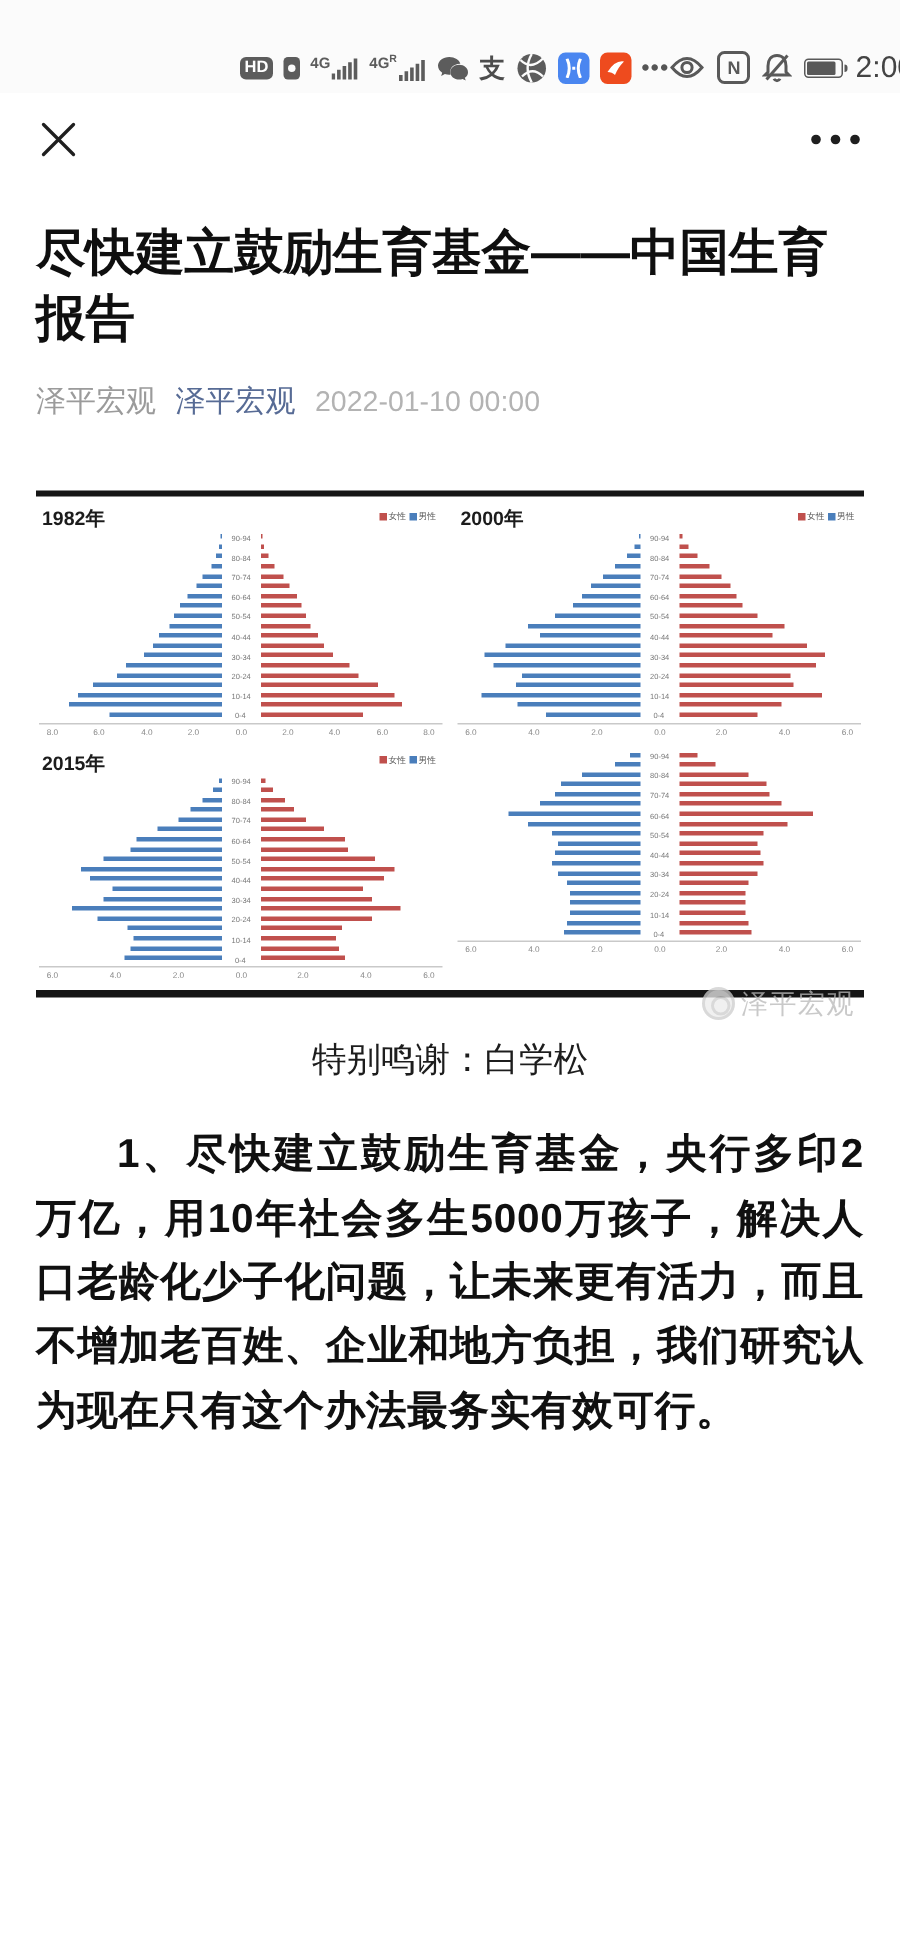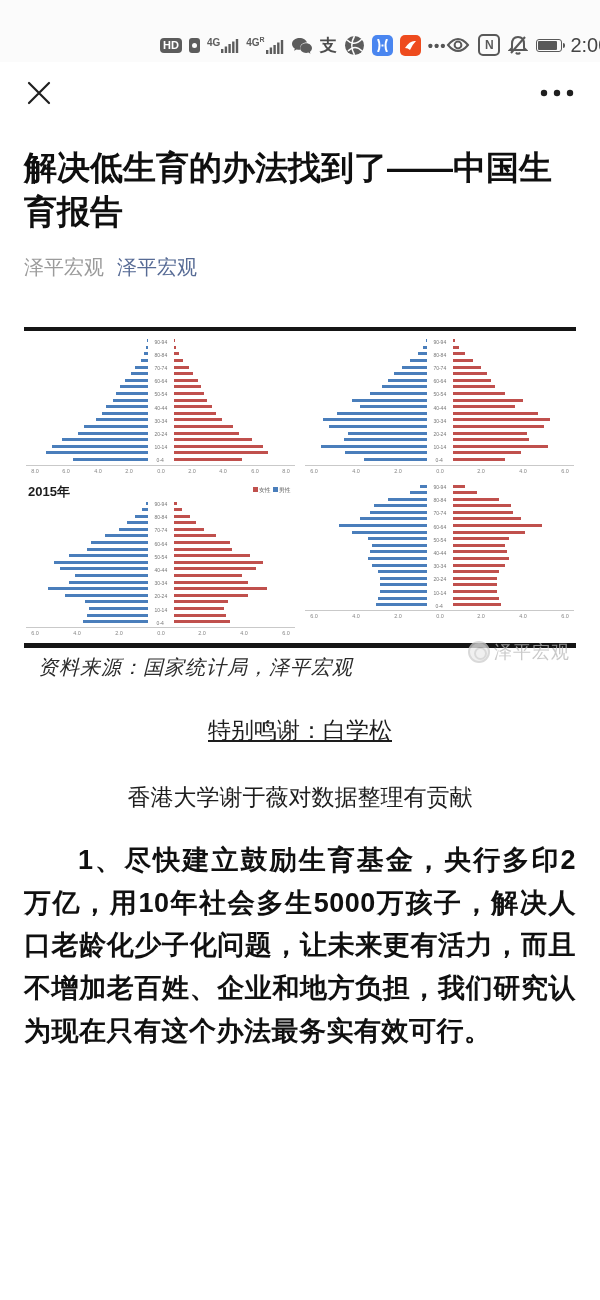--- a/index.html
+++ b/index.html
@@ -63,21 +63,21 @@
   .pyr-axis span{font-size:10px;color:#888;transform:scale(.55);}
   .src-row{display:flex;align-items:flex-start;margin-top:6px;}
   .fig-src{font-family:"Liberation Serif","DejaVu Serif",serif;font-style:italic;font-size:20px;color:#2b2b2b;padding-left:14px;letter-spacing:1px;}
   .watermark{position:absolute;right:6px;top:-14px;display:flex;align-items:center;gap:4px;opacity:.75;}
   .wm-circ{width:22px;height:22px;border-radius:50%;background:#ececec;border:2px solid #cdcdcd;box-sizing:border-box;position:relative;}
   .wm-circ:after{content:"";position:absolute;left:4px;top:4px;width:9px;height:9px;border-radius:50%;border:2px solid #cdcdcd;}
   .wm-text{font-family:"Liberation Serif","DejaVu Serif",serif;font-size:18px;color:#b8b8b8;letter-spacing:1px;}
   .doc-author{font-size:27px;color:#222;text-align:center;letter-spacing:2px;margin-top:16px;}
   
   .credit{font-size:23px;color:#1d1d1d;text-align:center;margin-top:0;}
-  .credit.t1{margin-top:34px;text-decoration:underline;}
+  .credit.t1{margin-top:20px;}
   .credit.t2{margin-top:36px;}
   
   .section-head{font-size:28px;font-weight:bold;text-align:center;letter-spacing:9px;margin-top:80px;}
   .para{font-size:27px;font-weight:600;color:#101010;line-height:1.58;text-align:justify;text-indent:2em;margin:26px 0 0 0;letter-spacing:.5px;}
 </style>
 </head>
 <body>
 
 <div class="statusbar">
   <div class="sb-left">
@@ -167,31 +167,41 @@
     <svg width="34" height="8" viewBox="0 0 34 8">
         <circle cx="4" cy="4" r="3.2" fill="#1f1f1f"></circle>
         <circle cx="17" cy="4" r="3.2" fill="#1f1f1f"></circle>
         <circle cx="30" cy="4" r="3.2" fill="#1f1f1f"></circle>
       </svg>
   </button>
 </div>
 
 <div class="article">
 
-  <h1 class="a-title">解决低生育的办法找到了——中国生育报告</h1>
+  <h1 class="a-title">尽快建立鼓励生育基金——中国生育报告</h1>
 
   <div class="byline">
     <span class="acct">泽平宏观</span>
     <span class="auth">泽平宏观</span>
+    <span class="date">2022-01-10 00:00</span>
   </div>
 
   <div class="figure">
     <div class="fig-rule"></div>
     <div class="pyr-grid">
         <div class="pyr">
+          <div class="pyr-head">
+            <span class="pyr-year">1982年</span>
+            <span class="pyr-legend">
+              <i class="sq" style="background:#c0504d"></i>
+              <em>女性</em>
+              <i class="sq" style="background:#4a7ebb"></i>
+              <em>男性</em>
+            </span>
+          </div>
           <div>
             <div class="prow">
               <div class="phalf pl">
                 <i class="pbar" style="width:0.4%;background:#4a7ebb"></i>
               </div>
               <div class="pc"><span>90-94</span></div>
               <div class="phalf pr">
                 <i class="pbar" style="width:0.8%;background:#c0504d"></i>
               </div>
             </div>
@@ -364,20 +374,29 @@
             <span>4.0</span>
             <span>2.0</span>
             <span>0.0</span>
             <span>2.0</span>
             <span>4.0</span>
             <span>6.0</span>
             <span>8.0</span>
           </div>
         </div>
         <div class="pyr">
+          <div class="pyr-head">
+            <span class="pyr-year">2000年</span>
+            <span class="pyr-legend">
+              <i class="sq" style="background:#c0504d"></i>
+              <em>女性</em>
+              <i class="sq" style="background:#4a7ebb"></i>
+              <em>男性</em>
+            </span>
+          </div>
           <div>
             <div class="prow">
               <div class="phalf pl">
                 <i class="pbar" style="width:0.8%;background:#4a7ebb"></i>
               </div>
               <div class="pc"><span>90-94</span></div>
               <div class="phalf pr">
                 <i class="pbar" style="width:1.7%;background:#c0504d"></i>
               </div>
             </div>
@@ -927,27 +946,25 @@
             <span>2.0</span>
             <span>0.0</span>
             <span>2.0</span>
             <span>4.0</span>
             <span>6.0</span>
           </div>
         </div>
       </div>
     <div class="fig-rule bot"></div>
     <div class="src-row" style="position:relative;">
-      <span class="fig-src">资料来源：国家统计局，泽平宏观</span>
       <span class="watermark">
         <span class="wm-circ"></span>
         <span class="wm-text">泽平宏观</span>
       </span>
     </div>
   </div>
 
   <div class="credit t1">特别鸣谢：白学松</div>
-  <div class="credit t2">香港大学谢于薇对数据整理有贡献</div>
 
 
   <p class="para">1、尽快建立鼓励生育基金，央行多印2万亿，用10年社会多生5000万孩子，解决人口老龄化少子化问题，让未来更有活力，而且不增加老百姓、企业和地方负担，我们研究认为现在只有这个办法最务实有效可行。</p>
 
 </div>
 
 </body></html>

